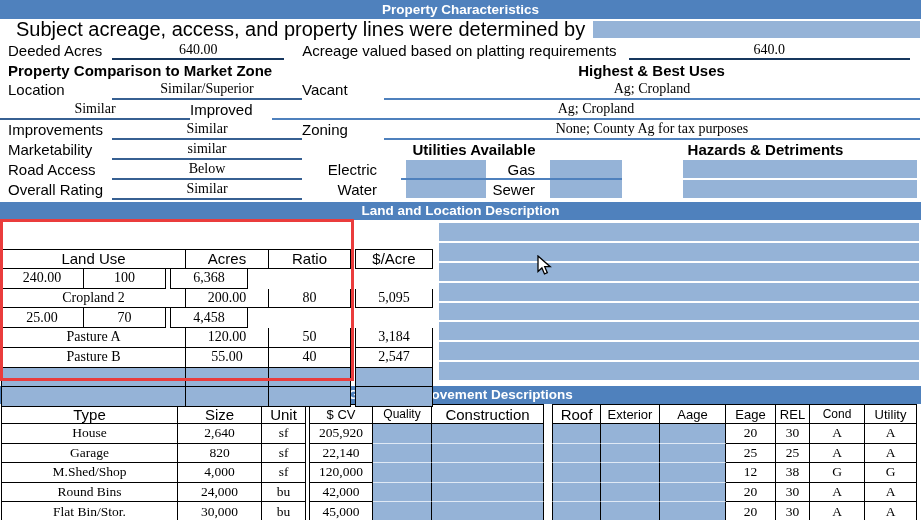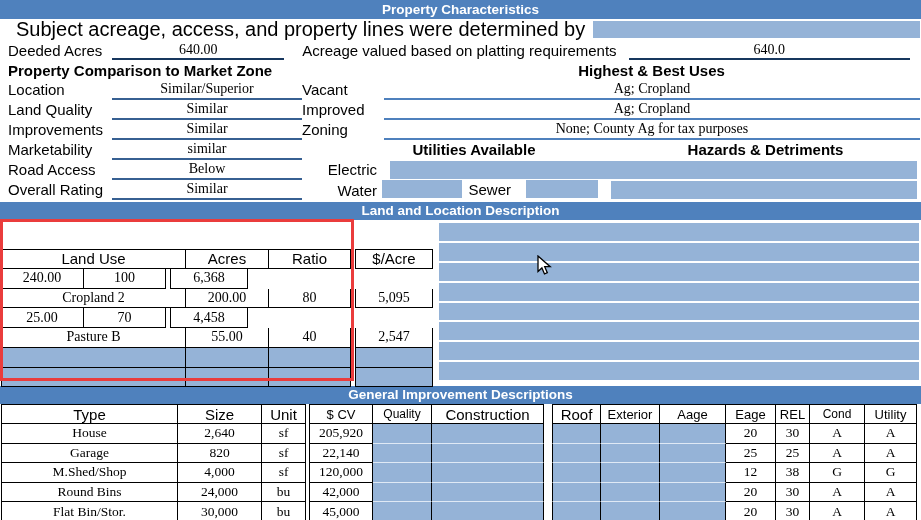--- a/index.html
+++ b/index.html
@@ -25,21 +25,21 @@
   .rowC .left { padding-left:8px; width:382px; }
   .rowC .right { flex:1; text-align:center; }
   
   .crow { display:flex; align-items:flex-start; height:20px; font-size:15px; }
   .clabel { width:112px; padding-left:8px; line-height:20px; }
   .cval { width:190px; text-align:center; border-bottom:2px solid #376092; height:20px; line-height:18px; }
   .rlabel { width:74px; text-align:left; line-height:20px; }
   .rval { flex:1; margin-left:8px; margin-right:1px; text-align:center; border-bottom:2px solid #4F81BD; height:20px; line-height:18px; }
   .util-title { width:272px; margin-left:36px; text-align:center; font-weight:bold; line-height:20px; }
   .haz-title { flex:1; text-align:center; font-weight:bold; line-height:20px; }
-  .urow { flex:1; display:flex; align-items:center; }
+  .urow { flex:1; display:flex; align-items:flex-start;gap:24px; }
   .ugroup { display:flex; align-items:flex-start; border-bottom:2px solid #4F81BD; height:20px; }
   .ugroup.noline { border-bottom:none; }
   .ulabel { width:75px; text-align:right; line-height:19px; }
   .ucell1 { width:80px; height:18px; margin-left:5px; background:#95B3D7; }
   .ulabel2 { width:49px; text-align:right; line-height:19px; }
   .ucell2 { width:72px; height:18px; margin-left:15px; background:#95B3D7; }
   .hgap { width:13px; }
   .hcell { flex:1; height:18px; margin-right:4px; background:#95B3D7; }
   
   .land-area { position:relative; height:158px; margin-top:2px; }
@@ -110,21 +110,20 @@
   <div class="right">Highest &amp; Best Uses</div>
 </div>
 
 <div class="crow">
   <div class="clabel">Location</div>
   <div class="cval serif">Similar/Superior</div>
   <div class="rlabel">Vacant</div>
   <div class="rval serif">Ag; Cropland</div>
 </div>
 <div class="crow">
-  <div class="clabel">Land Quality</div>
   <div class="cval serif">Similar</div>
   <div class="rlabel">Improved</div>
   <div class="rval serif">Ag; Cropland</div>
 </div>
 <div class="crow">
   <div class="clabel">Improvements</div>
   <div class="cval serif">Similar</div>
   <div class="rlabel">Zoning</div>
   <div class="rval serif">None; County Ag for tax purposes</div>
 </div>
@@ -134,20 +133,25 @@
   <div class="cval serif">similar</div>
   <div class="util-title">Utilities Available</div>
   <div class="haz-title">Hazards &amp; Detriments</div>
 </div>
 
 <div class="crow">
   <div class="clabel">Road Access</div>
   <div class="cval serif">Below</div>
   <div class="urow">
     <div class="ulabel">Electric</div>
+    <div class="ugroup">
+      <div class="ucell1"></div>
+      <div class="ulabel2">Gas</div>
+      <div class="ucell2"></div>
+    </div>
     <div class="hgap"></div>
     <div class="hcell"></div>
   </div>
 </div>
 
 <div class="crow">
   <div class="clabel">Overall Rating</div>
   <div class="cval serif">Similar</div>
   <div class="urow">
     <div class="ulabel">Water</div>
@@ -185,20 +189,27 @@
       <div class="lsp"></div>
       <div class="lc w4 ldata">5,095</div>
     </div>
     <div class="lrow">
       <div class="lc w2 ldata">25.00</div>
       <div class="lc w3 ldata">70</div>
       <div class="lsp"></div>
       <div class="lc w4 ldata">4,458</div>
     </div>
     <div class="lrow">
+      <div class="lc cfirst w1 ldata">Pasture A</div>
+      <div class="lc w2 ldata">120.00</div>
+      <div class="lc w3 ldata">50</div>
+      <div class="lsp"></div>
+      <div class="lc w4 ldata">3,184</div>
+    </div>
+    <div class="lrow">
       <div class="lc cfirst w1 ldata">Pasture B</div>
       <div class="lc w2 ldata">55.00</div>
       <div class="lc w3 ldata">40</div>
       <div class="lsp"></div>
       <div class="lc w4 ldata">2,547</div>
     </div>
     <div class="lrow">
       <div class="lc cfirst w1 lblue"></div>
       <div class="lc w2 lblue"></div>
       <div class="lc w3 lblue"></div>

